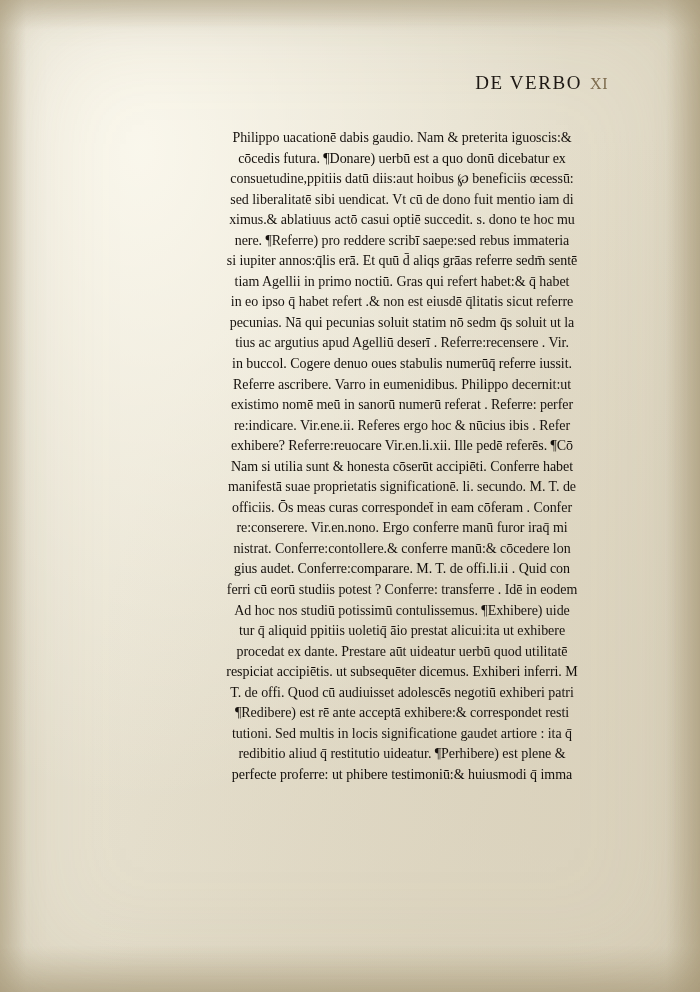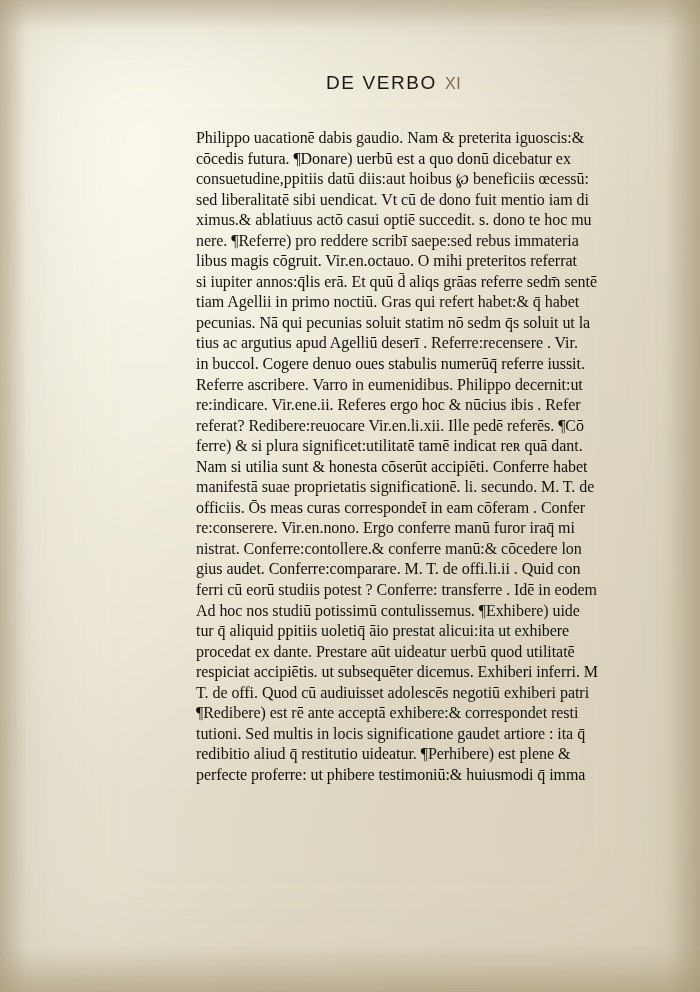--- a/index.html
+++ b/index.html
@@ -50,43 +50,43 @@
                  background: linear-gradient(to top, rgba(176,162,128,0.5), rgba(176,162,128,0)); }
 
   #text-block {
     position: absolute;
     left: 196px;
     top: 72px;
     width: 412px;
   }
 
   #running-head {
-    text-align: left;
-    font-family: Liberation Sans, sans-serif;
+    text-align: right;
+    font-family: Liberation Serif, serif;
     font-size: 19px;
     letter-spacing: 1.6px;
     color: #1c1713;
     margin: 0 0 34px 0;
     padding-left: 130px;
     white-space: nowrap;
   }
   #running-head .folio {
     display: inline-block;
     margin-left: 8px;
     color: #7d6b4e;
     font-size: 16px;
     letter-spacing: 0.5px;
   }
 
   #body-text {
     font-family: "Liberation Serif", serif;
-    font-size: 16px;
+    font-size: 14px;
     line-height: 20.55px;
     color: #17120e;
-    text-align: left;
+    text-align: center;
     -webkit-font-smoothing: none;
   }
 
   .line {
     white-space: nowrap;
     letter-spacing: -0.05px;
   }
 
   
   .line:nth-child(3n)   { color: #191410; }
@@ -108,30 +108,30 @@
       <span>DE VERBO</span><span class="folio">XI</span>
     </div>
 
     <div id="body-text">
         <div class="line">Philippo uacationē dabis gaudio. Nam &amp; preterita iguoscis:&amp;</div>
         <div class="line">cōcedis futura. ¶Donare) uerbū est a quo donū dicebatur ex</div>
         <div class="line">consuetudine,ppitiis datū diis:aut hoibus ℘ beneficiis œcessū:</div>
         <div class="line">sed liberalitatē sibi uendicat. Vt cū de dono fuit mentio iam di</div>
         <div class="line">ximus.&amp; ablatiuus actō casui optiē succedit. s. dono te hoc mu</div>
         <div class="line">nere. ¶Referre) pro reddere scribī saepe:sed rebus immateria</div>
-        <div class="line">libus magis cōgruit. Vir.en.octauo. O mihi preteritos referrat</div>
         <div class="line">si iupiter annos:q̄lis erā. Et quū d̄ aliqs grāas referre sedm̄ sentē</div>
         <div class="line">tiam Agellii in primo noctiū. Gras qui refert habet:&amp; q̄ habet</div>
+        <div class="line">in eo ipso q̄ habet refert .&amp; non est eiusdē q̄litatis sicut referre</div>
         <div class="line">pecunias. Nā qui pecunias soluit statim nō sedm q̄s soluit ut la</div>
         <div class="line">tius ac argutius apud Agelliū deserī . Referre:recensere . Vir.</div>
         <div class="line">in buccol. Cogere denuo oues stabulis numerūq̄ referre iussit.</div>
         <div class="line">Referre ascribere. Varro in eumenidibus. Philippo decernit:ut</div>
+        <div class="line">existimo nomē meū in sanorū numerū referat . Referre: perfer</div>
         <div class="line">re:indicare. Vir.ene.ii. Referes ergo hoc &amp; nūcius ibis . Refer</div>
-        <div class="line">referat? Redibere:reuocare Vir.en.li.xii. Ille pedē referēs. ¶Cō</div>
-        <div class="line">ferre) &amp; si plura significet:utilitatē tamē indicat reʀ quā dant.</div>
+        <div class="line">exhibere? Referre:reuocare Vir.en.li.xii. Ille pedē referēs. ¶Cō</div>
         <div class="line">Nam si utilia sunt &amp; honesta cōserūt accipiēti. Conferre habet</div>
         <div class="line">manifestā suae proprietatis significationē. li. secundo. M. T. de</div>
         <div class="line">officiis. Ōs meas curas correspondet̄ in eam cōferam . Confer</div>
         <div class="line">re:conserere. Vir.en.nono. Ergo conferre manū furor iraq̄ mi</div>
         <div class="line">nistrat. Conferre:contollere.&amp; conferre manū:&amp; cōcedere lon</div>
         <div class="line">gius audet. Conferre:comparare. M. T. de offi.li.ii . Quid con</div>
         <div class="line">ferri cū eorū studiis potest ? Conferre: transferre . Idē in eodem</div>
         <div class="line">Ad hoc nos studiū potissimū contulissemus. ¶Exhibere) uide</div>
         <div class="line">tur q̄ aliquid ppitiis uoletiq̄ āio prestat alicui:ita ut exhibere</div>
         <div class="line">procedat ex dante. Prestare aūt uideatur uerbū quod utilitatē</div>

